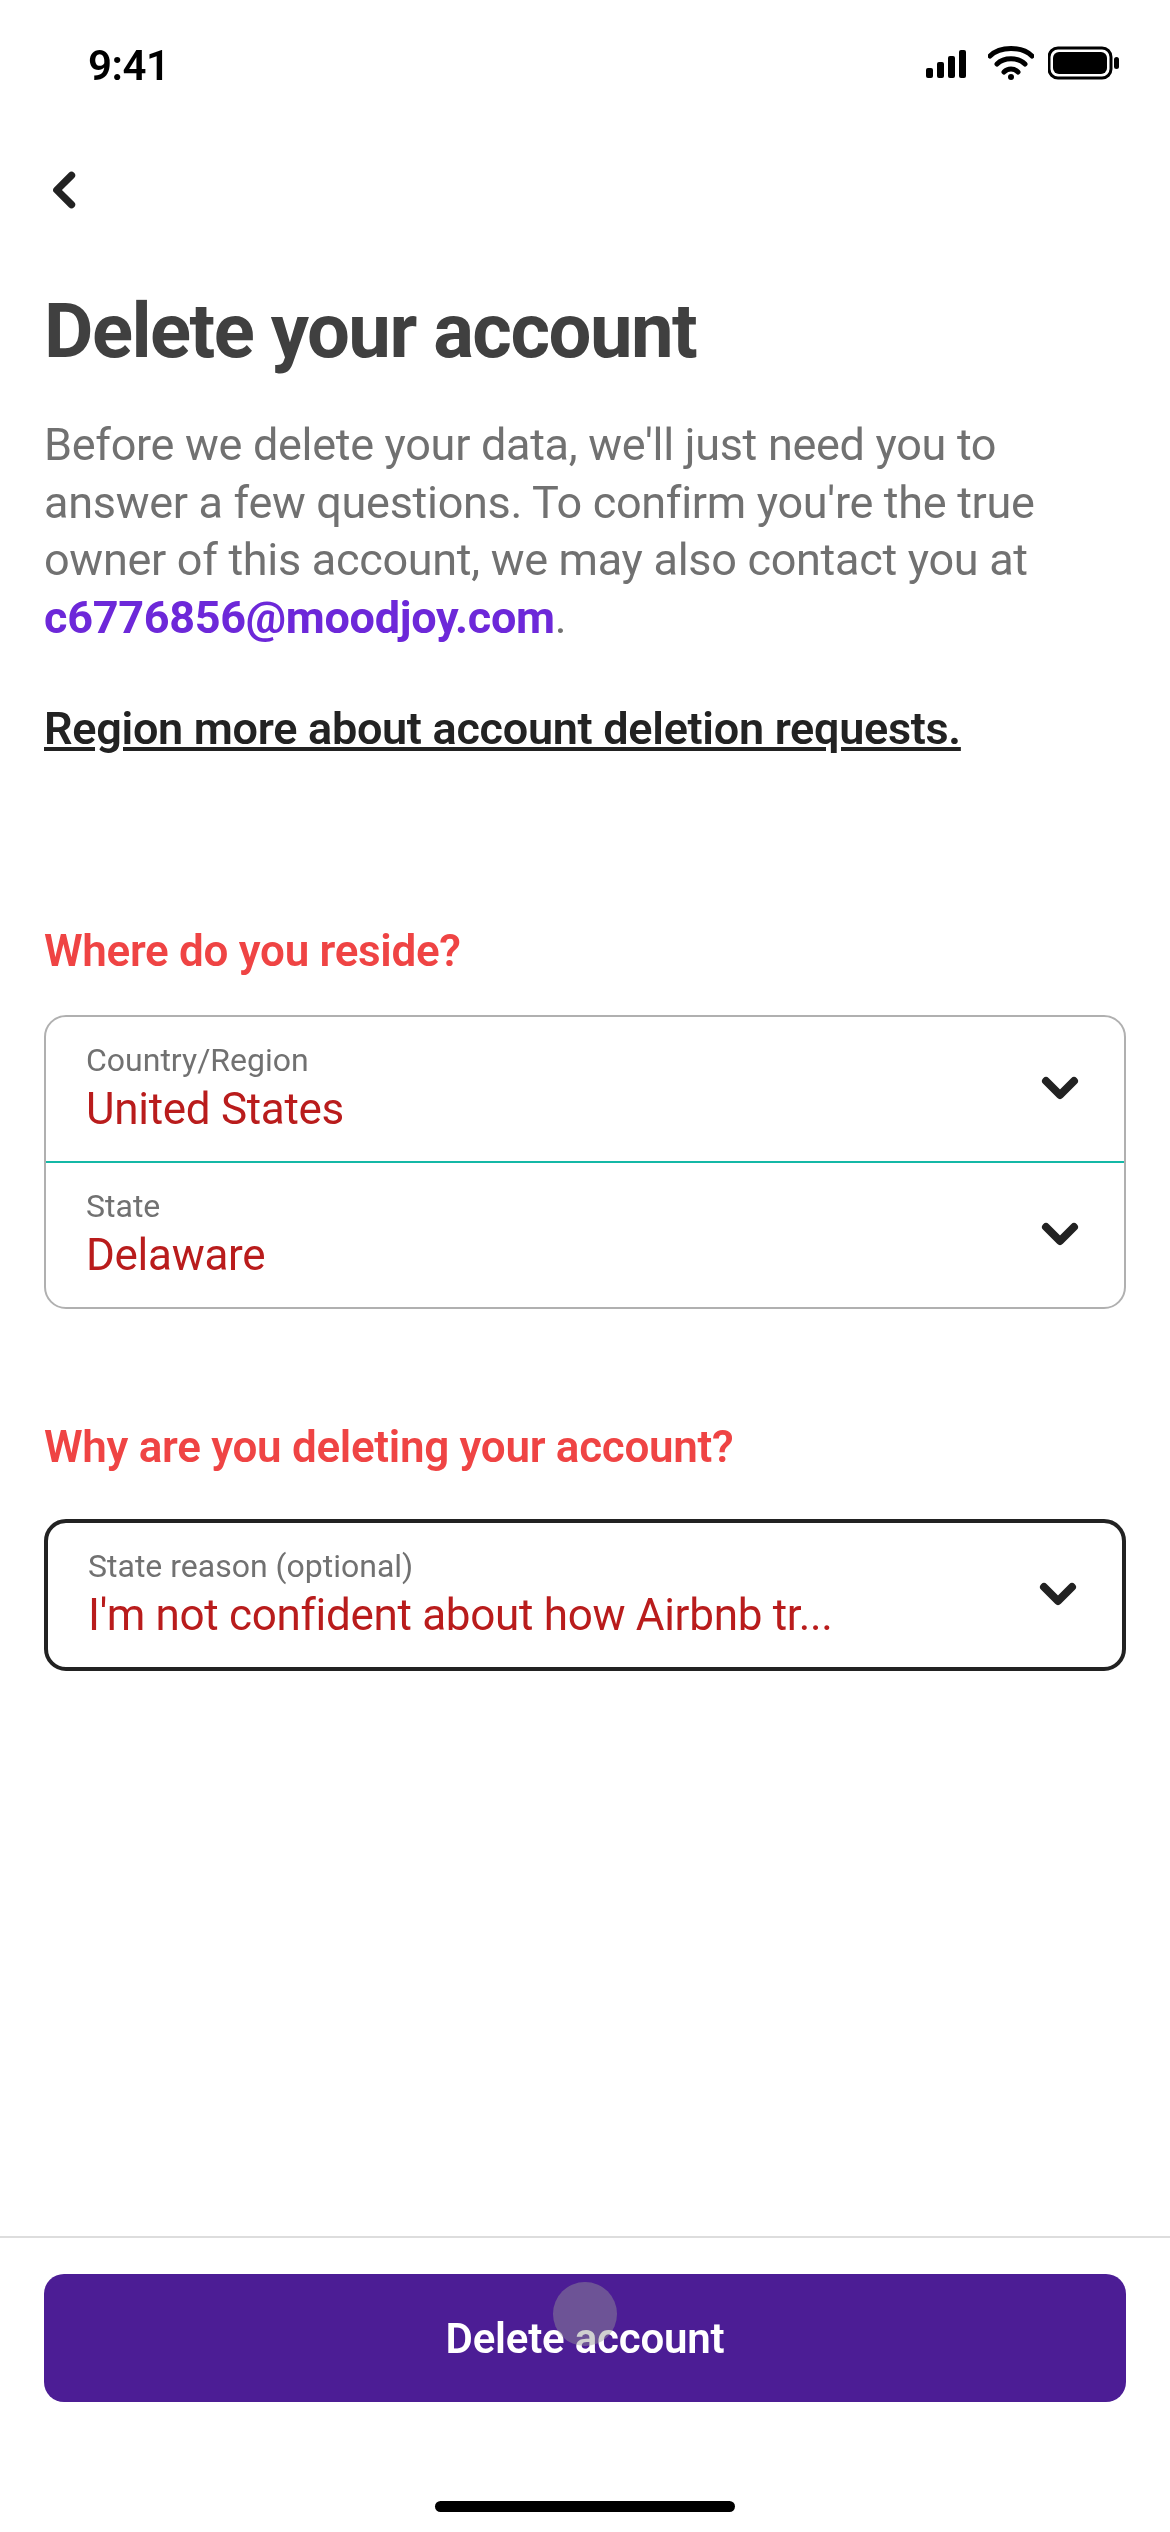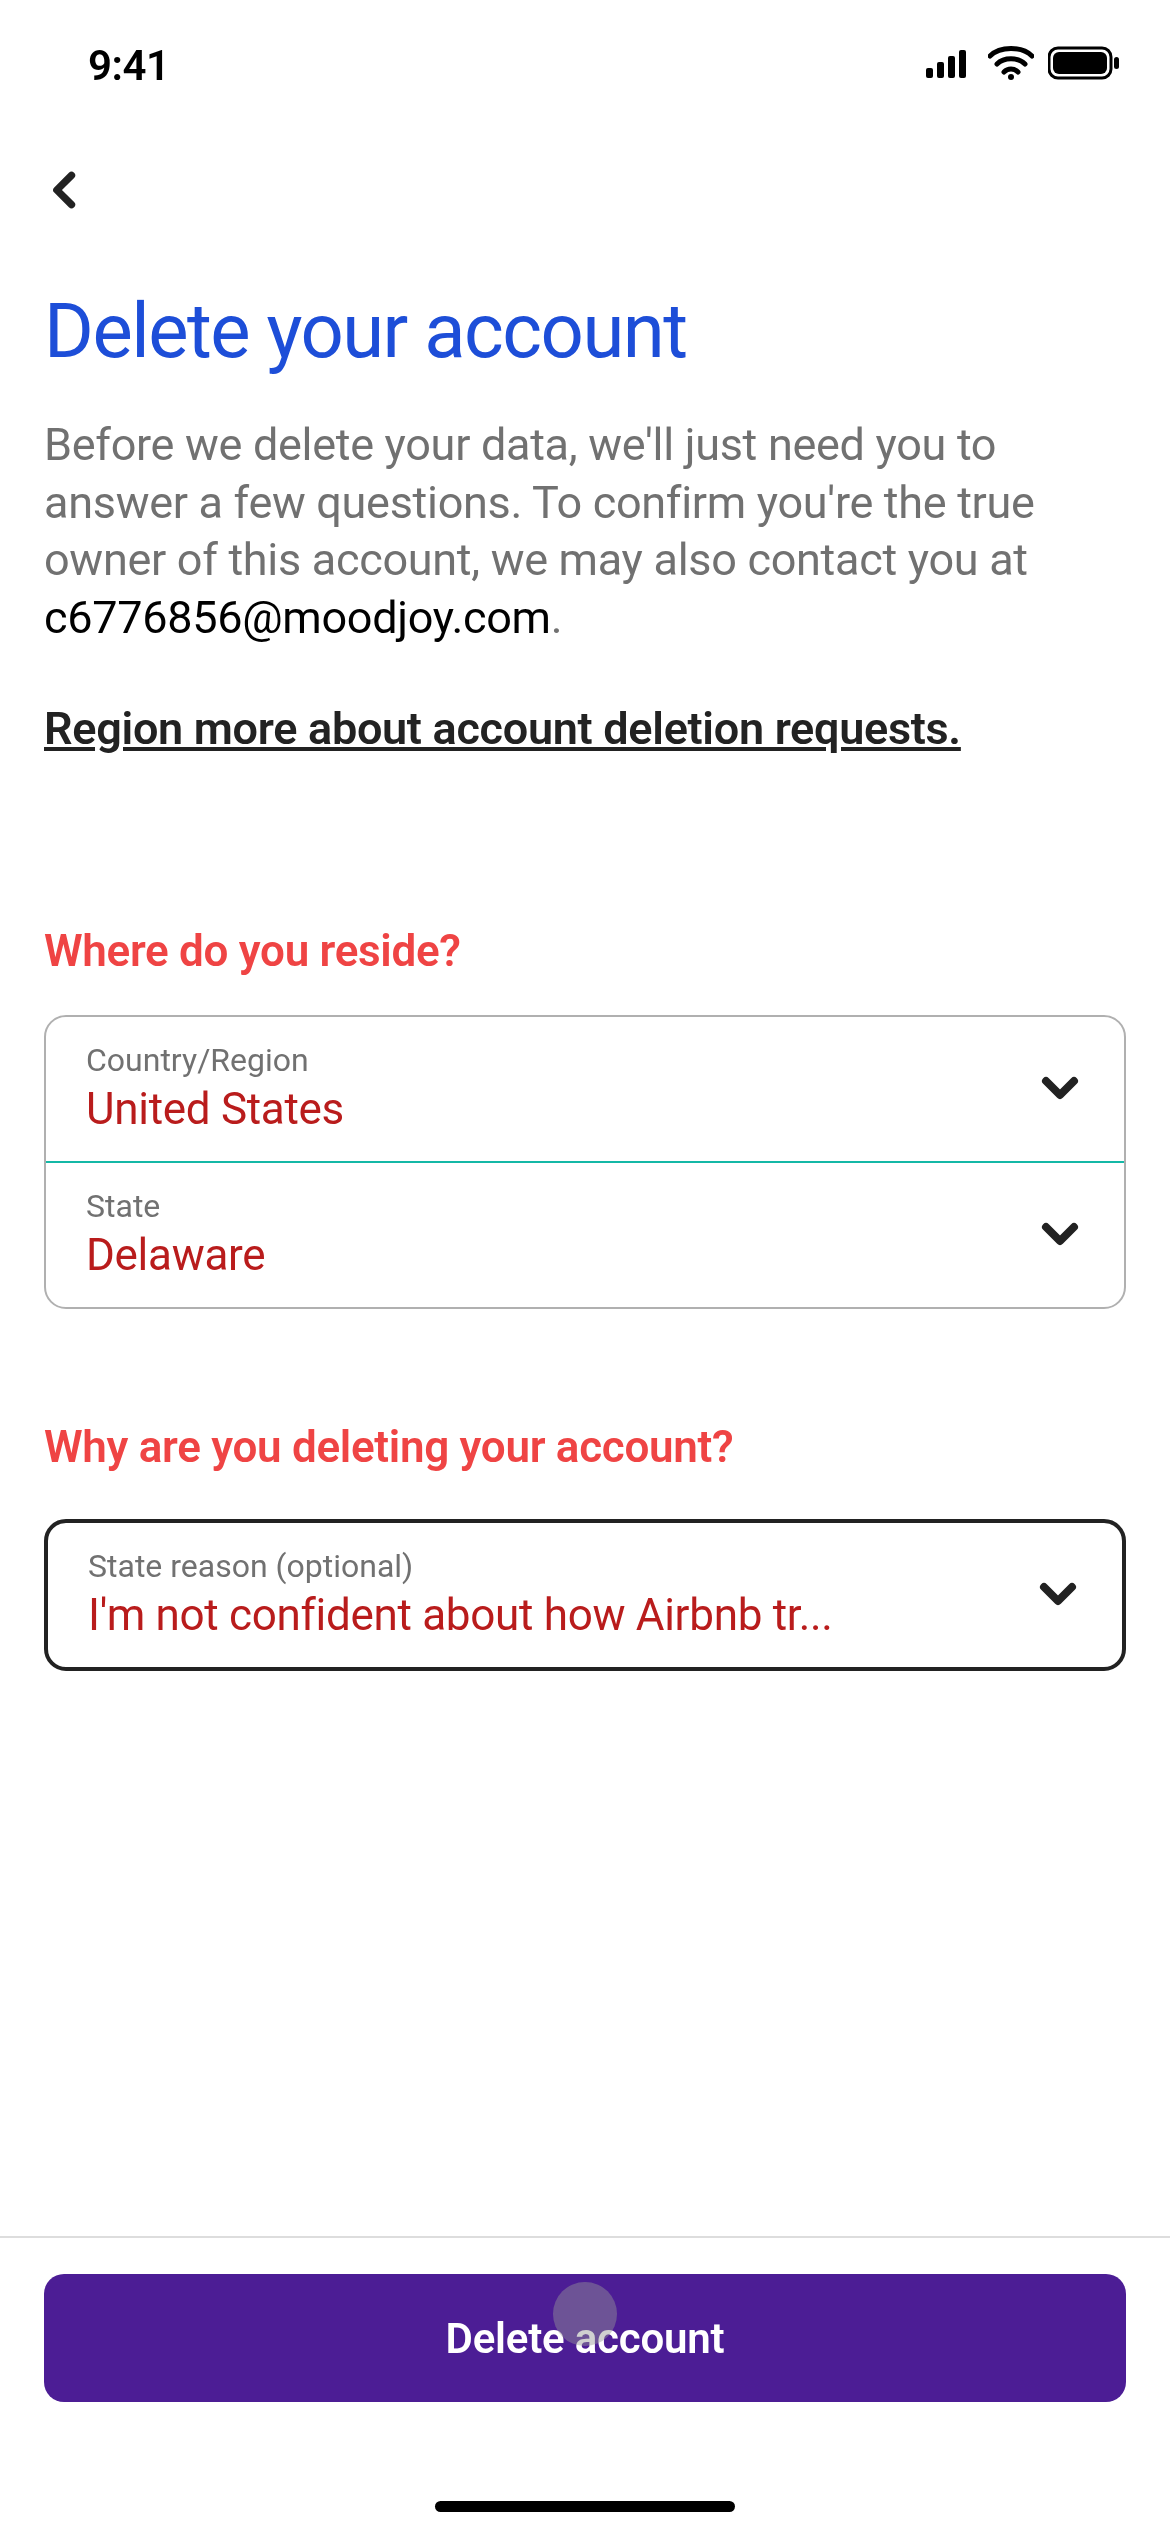--- a/index.html
+++ b/index.html
@@ -43,34 +43,34 @@
       stroke-width: 4;
       fill: none;
       stroke-linecap: round;
       stroke-linejoin: round;
     }
     .content {
       padding: 70px 44px 0 44px;
     }
     .page-title {
       font-size: 76px;
-      font-weight: 400;
+      font-weight: 700;
       letter-spacing: -1.5px;
-      color: #1d4ed8;
+      color: #404040;
     }
     .page-description {
       margin-top: 40px;
       font-size: 45px;
       line-height: 1.28;
       color: #717171;
       letter-spacing: -0.3px;
     }
     .email-strong {
-      color: #000000;
-      font-weight: 400;
+      color: #6d28d9;
+      font-weight: 700;
       text-align: right;
     }
     .learn-more {
       display: inline-block;
       margin-top: 56px;
       font-size: 45px;
       font-weight: 600;
       color: #222;
       text-decoration: underline;
       letter-spacing: -0.3px;

